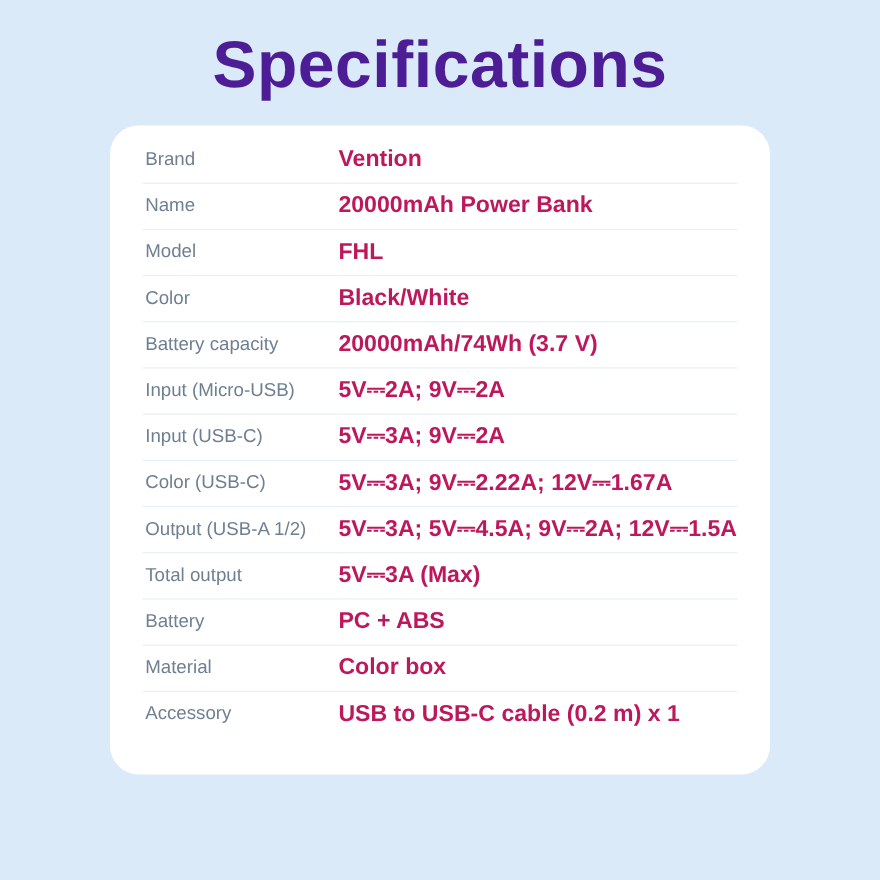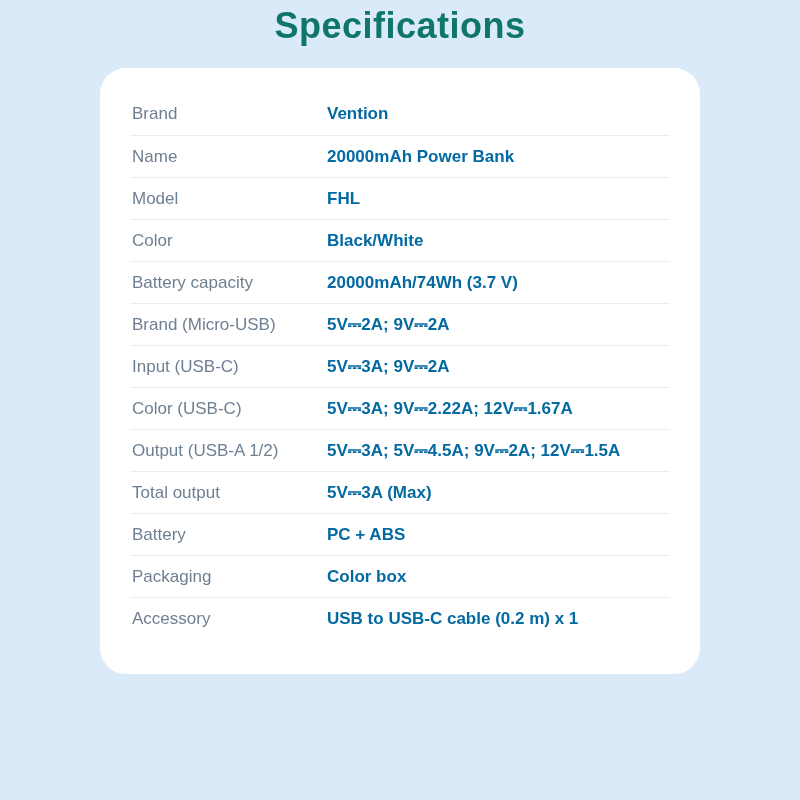--- a/index.html
+++ b/index.html
@@ -16,35 +16,35 @@
   .page {
     width: 800px;
     height: 800px;
     box-sizing: border-box;
     background: #dbeaf8;
     display: flex;
     flex-direction: column;
     align-items: center;
   }
   .title {
-    margin-top: 6px;
-    font-size: 36px;
+    margin-top: 26px;
+    font-size: 60px;
     font-weight: bold;
-    color: #0f766e;
+    color: #4c1d95;
     letter-spacing: 0.5px;
     line-height: 1.1;
     text-align: center;
   }
   .card {
     margin-top: 22px;
     width: 600px;
     background: #ffffff;
     border-radius: 26px;
     box-sizing: border-box;
-    padding: 26px 30px 34px 30px;
+    padding: 10px 30px 34px 30px;
     display: flex;
     flex-direction: column;
   }
   .spec-table {
     width: 100%;
     border-collapse: collapse;
   }
   .spec-table tr {
     height: 42px;
   }
@@ -55,22 +55,22 @@
     width: 195px;
     color: #6e7f92;
     font-size: 17px;
     font-weight: normal;
     text-align: left;
     padding: 0 0 0 2px;
     vertical-align: middle;
     white-space: nowrap;
   }
   .spec-value {
-    color: #0369a1;
-    font-size: 17px;
+    color: #be185d;
+    font-size: 21px;
     font-weight: bold;
     text-align: left;
     vertical-align: middle;
     padding: 0;
     white-space: nowrap;
   }
 </style>
 </head>
 <body>
 
@@ -95,21 +95,21 @@
         </tr>
         <tr>
           <td class="spec-label">Color</td>
           <td class="spec-value">Black/White</td>
         </tr>
         <tr>
           <td class="spec-label">Battery capacity</td>
           <td class="spec-value">20000mAh/74Wh (3.7 V)</td>
         </tr>
         <tr>
-          <td class="spec-label">Brand (Micro-USB)</td>
+          <td class="spec-label">Input (Micro-USB)</td>
           <td class="spec-value">5V⎓2A; 9V⎓2A</td>
         </tr>
         <tr>
           <td class="spec-label">Input (USB-C)</td>
           <td class="spec-value">5V⎓3A; 9V⎓2A</td>
         </tr>
         <tr>
           <td class="spec-label">Color (USB-C)</td>
           <td class="spec-value">5V⎓3A; 9V⎓2.22A; 12V⎓1.67A</td>
         </tr>
@@ -119,21 +119,21 @@
         </tr>
         <tr>
           <td class="spec-label">Total output</td>
           <td class="spec-value">5V⎓3A (Max)</td>
         </tr>
         <tr>
           <td class="spec-label">Battery</td>
           <td class="spec-value">PC + ABS</td>
         </tr>
         <tr>
-          <td class="spec-label">Packaging</td>
+          <td class="spec-label">Material</td>
           <td class="spec-value">Color box</td>
         </tr>
         <tr>
           <td class="spec-label">Accessory</td>
           <td class="spec-value">USB to USB-C cable (0.2 m) x 1</td>
         </tr>
       </tbody>
     </table>
   </div>
 

